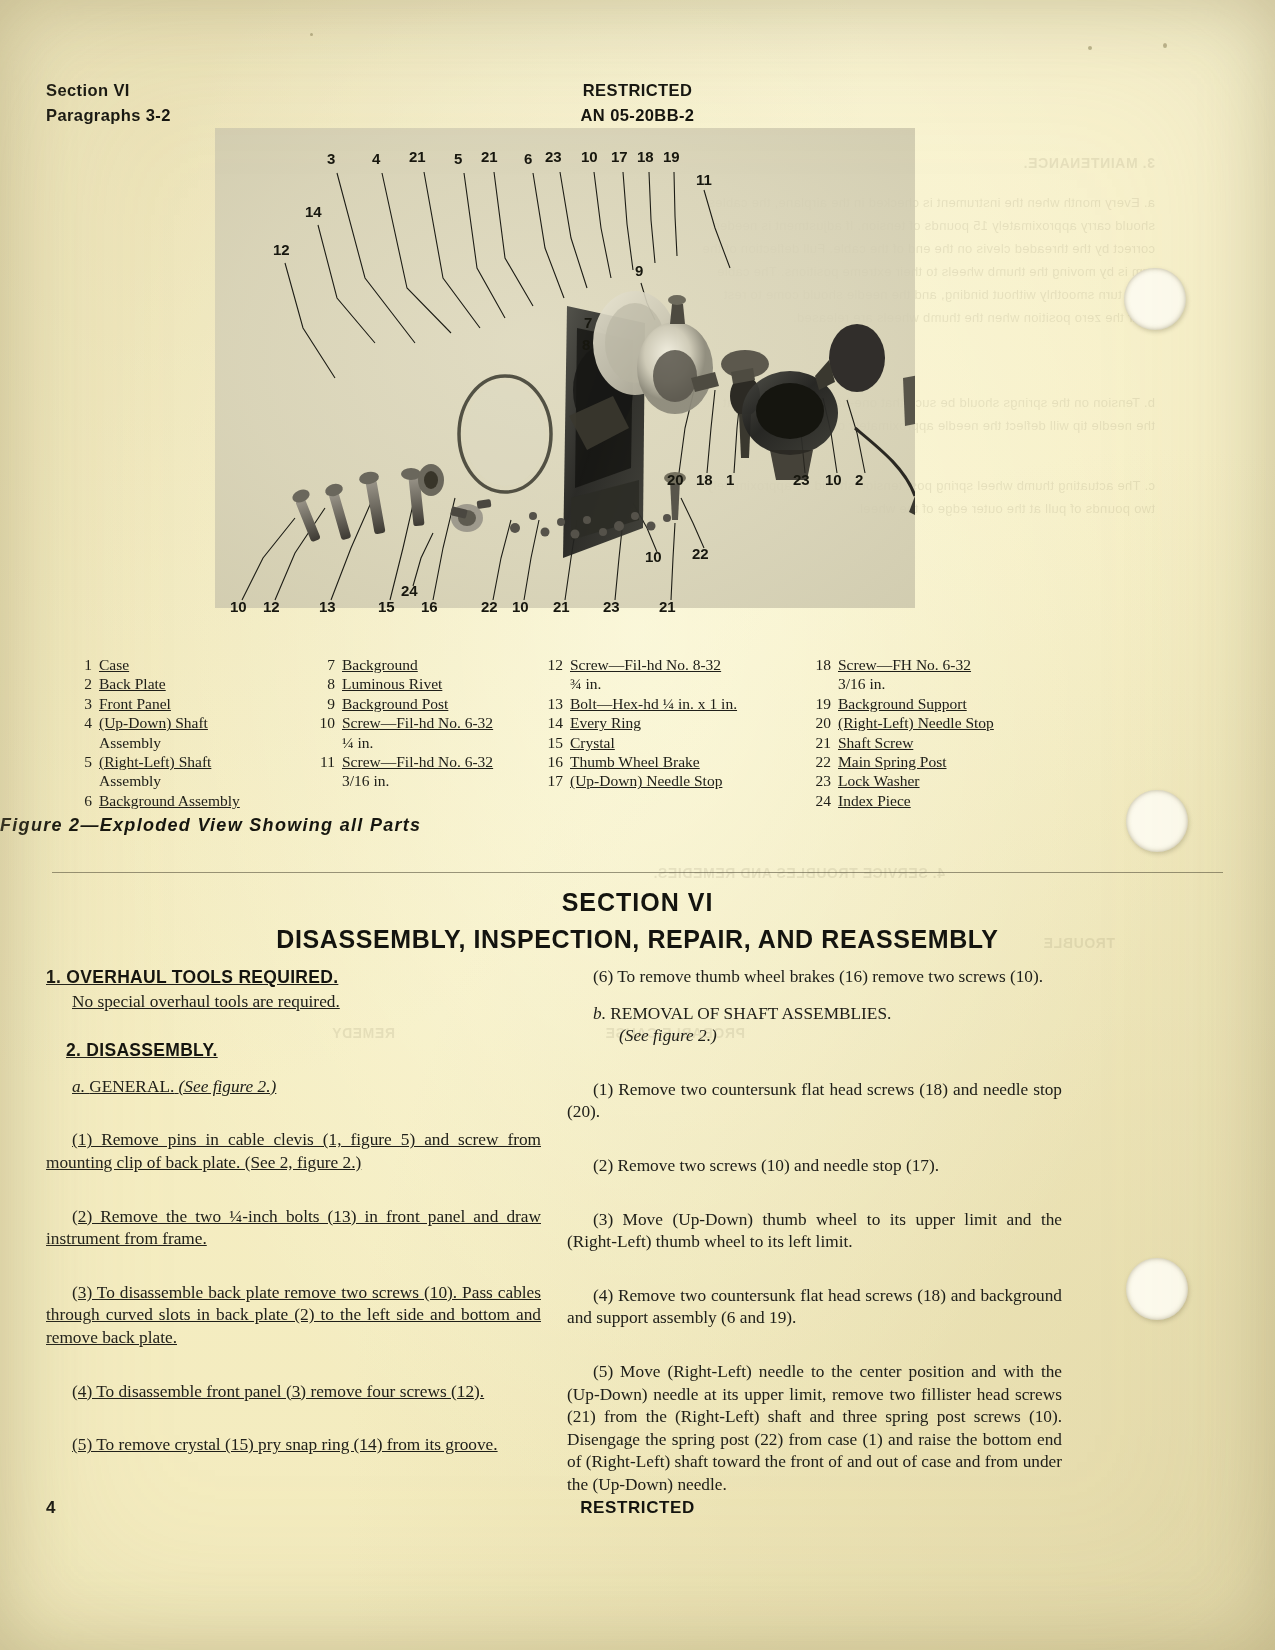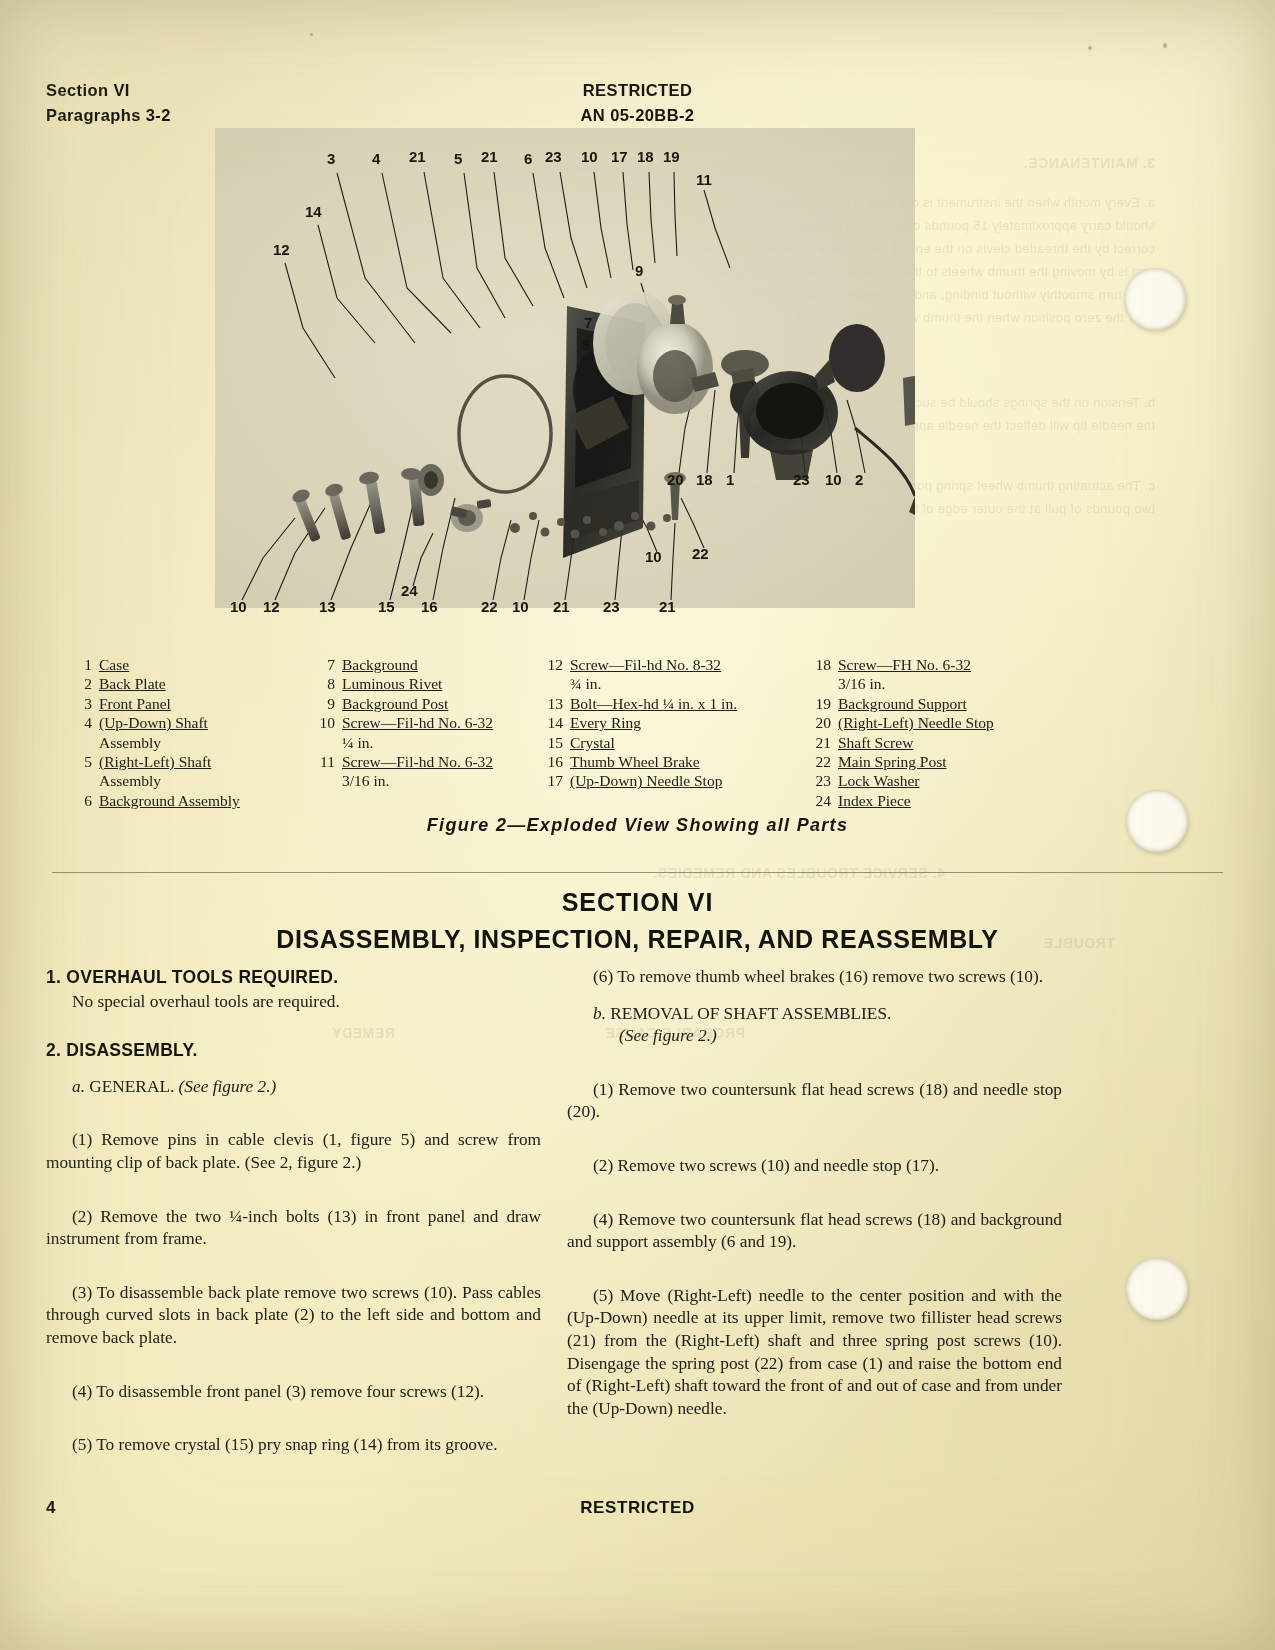--- a/index.html
+++ b/index.html
@@ -132,21 +132,21 @@
     text-align: right;
     padding-right: 7px;
   }
   .legend-label { flex: 1; text-decoration: underline; }
   .legend-cont { padding-left: 29px; }
 
   .fig-caption {
     position: absolute;
     left: 0; right: 0;
     top: 815px;
-    text-align: center;
+    text-align: left;
     font-family: "Liberation Sans", sans-serif;
     font-weight: bold;
     font-style: italic;
     font-size: 18px;
     letter-spacing: 1.3px;
     color: #16160f;
   }
 
   
   .rule {
@@ -183,33 +183,33 @@
 
   
   .col {
     position: absolute;
     top: 966px;
     width: 495px;
     font-size: 17.3px;
     line-height: 22.6px;
     text-align: justify;
   }
-  .col.left { left: 46px; }
+  .col.left { left: 46px; text-decoration: underline; }
   .col.right { left: 567px; }
 
   .h-num {
     font-family: "Liberation Sans", sans-serif;
     font-weight: bold;
     font-size: 17.5px;
     letter-spacing: 0.3px;
     margin: 0 0 2px 0;
     text-align: left;
     color: #14140f;
   }
-  .h-num.sp { margin-top: 26px; }
+  .h-num.sp { margin-top: 26px; margin-left: 20px; }
   .para {
     margin: 0 0 0 0;
     text-indent: 26px;
   }
   .para.gap { margin-top: 31px; }
   .sub-head {
     margin: 14px 0 0 0;
     text-indent: 26px;
     font-variant: normal;
   }
@@ -628,20 +628,21 @@
       <p class="sub-head">
         <span class="it">b.</span>
         <span>REMOVAL OF SHAFT ASSEMBLIES.</span>
       </p>
       <p class="para" style="text-indent:52px;">
         <span class="see">(See figure 2.)</span>
       </p>
 
       <p class="para gap">(1) Remove two countersunk flat head screws (18) and needle stop (20).</p>
       <p class="para gap">(2) Remove two screws (10) and needle stop (17).</p>
+      <p class="para gap">(3) Move (Up-Down) thumb wheel to its upper limit and the (Right-Left) thumb wheel to its left limit.</p>
       <p class="para gap">(4) Remove two countersunk flat head screws (18) and background and support assembly (6 and 19).</p>
       <p class="para gap">(5) Move (Right-Left) needle to the center position and with the (Up-Down) needle at its upper limit, remove two fillister head screws (21) from the (Right-Left) shaft and three spring post screws (10). Disengage the spring post (22) from case (1) and raise the bottom end of (Right-Left) shaft toward the front of and out of case and from under the (Up-Down) needle.</p>
     </div>
 
     <div class="foot-num">4</div>
     <div class="foot-center">RESTRICTED</div>
 
   </div>
 
   <div class="hole" style="left:1124px; top:268px;"></div>

